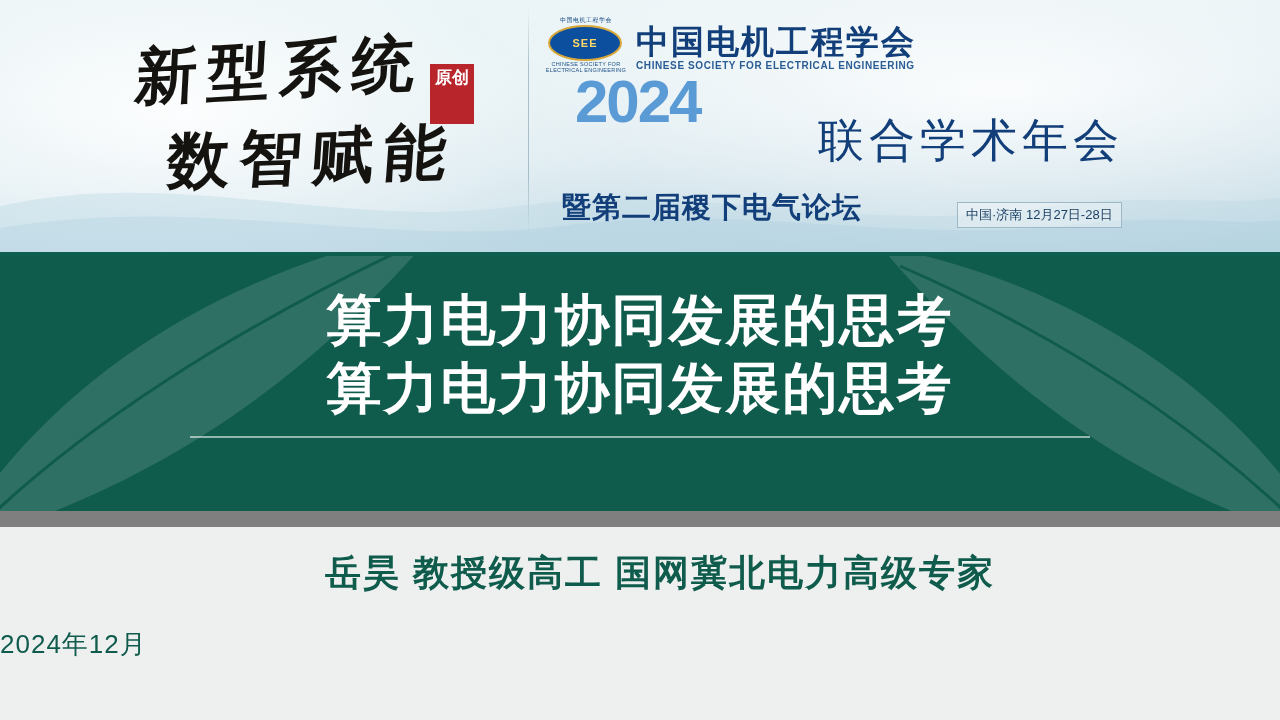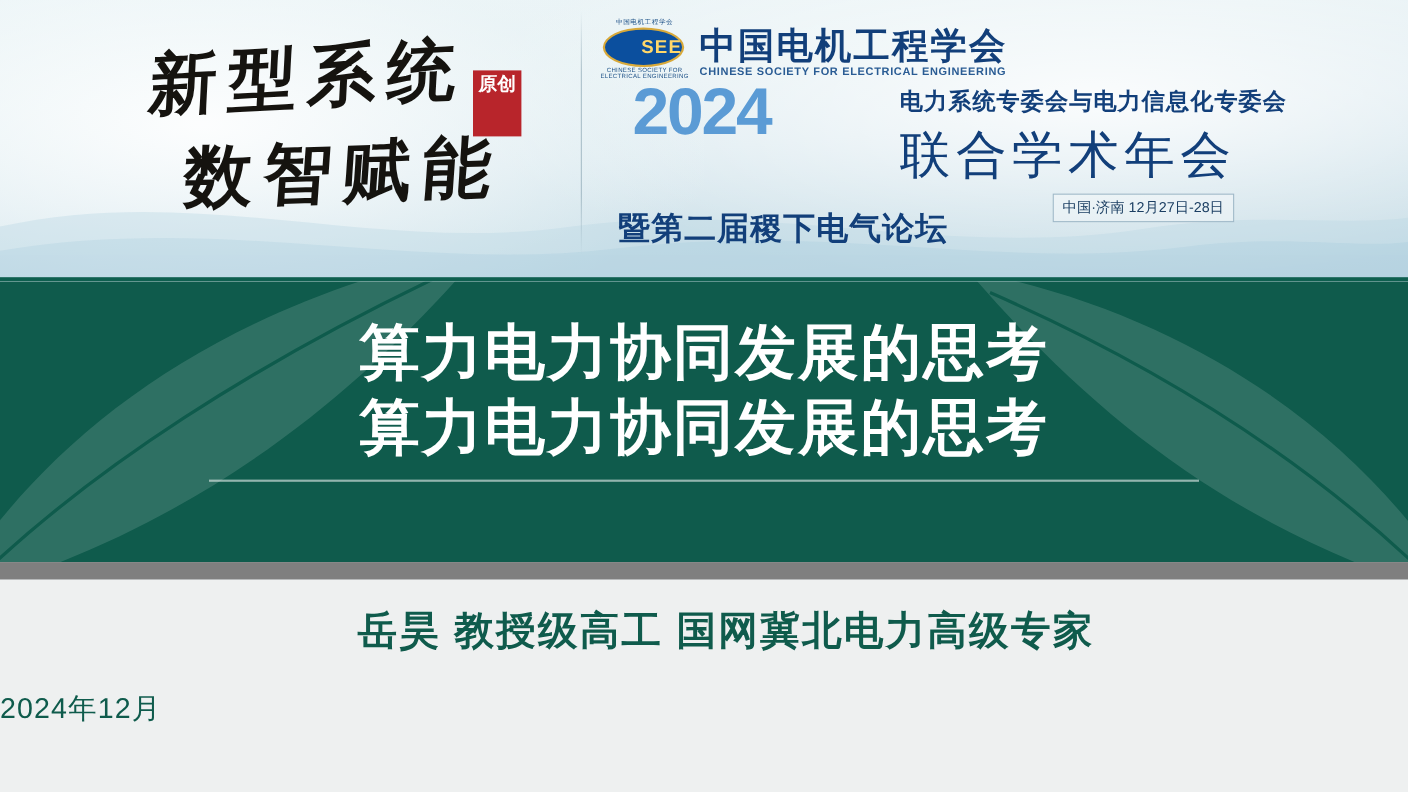--- a/index.html
+++ b/index.html
@@ -48,22 +48,22 @@
   .divider-v{
     position:absolute;left:528px;top:10px;width:1px;height:222px;
     background:linear-gradient(180deg,rgba(120,150,165,0) 0%,rgba(120,150,165,.55) 25%,rgba(120,150,165,.55) 75%,rgba(120,150,165,0) 100%);
   }
 
   
   .see-logo{position:absolute;left:545px;top:16px;width:82px;height:52px;}
   .see-oval{
     position:absolute;left:3px;top:9px;width:74px;height:36px;border-radius:50%;
     background:#0b4f9e;border:2px solid #d8a93a;box-sizing:border-box;
-    color:#ffd769;font-size:17px;font-weight:700;letter-spacing:1px;
-    text-align:right;line-height:32px;
+    color:#ffd769;font-size:11px;font-weight:700;letter-spacing:1px;
+    text-align:center;line-height:32px;
   }
   .see-top{
     position:absolute;left:0;top:0;width:82px;text-align:center;font-size:6px;
     color:#1b4f86;letter-spacing:.5px;
   }
   .see-bot{
     position:absolute;left:0;top:45px;width:82px;text-align:center;font-size:5.5px;
     color:#1b4f86;letter-spacing:.3px;
   }
 
@@ -89,21 +89,21 @@
 
   .right-top{
     position:absolute;left:818px;top:78px;font-size:21px;font-weight:700;color:#123f7a;
     letter-spacing:1px;white-space:nowrap;
   }
   .right-big{
     position:absolute;left:818px;top:110px;font-size:46px;font-weight:400;color:#123f7a;
     letter-spacing:5px;white-space:nowrap;
   }
   .place-box{
-    position:absolute;left:957px;top:176px;padding:3px 8px;border:1px solid #9fb8c8;
+    position:absolute;left:957px;top:202px;padding:3px 8px;border:1px solid #9fb8c8;
     background:rgba(255,255,255,.35);font-size:13px;color:#1c3f63;white-space:nowrap;
   }
 
   
   .green{
     position:absolute;left:0;top:256px;width:1280px;height:255px;
     background:#0f5b4c;overflow:hidden;
   }
   .green .leaf{position:absolute;opacity:.13;}
   .title-wrap{position:absolute;left:0;top:30px;width:1280px;text-align:center;}
@@ -156,21 +156,20 @@
       <div class="see-oval">SEE</div>
       <div class="see-bot">CHINESE SOCIETY FOR ELECTRICAL ENGINEERING</div>
     </div>
 
     <div class="soc-cn">中国电机工程学会</div>
     <div class="soc-en">CHINESE SOCIETY FOR ELECTRICAL ENGINEERING</div>
 
     <div class="year">2024</div>
     <div class="year-sub">暨第二届稷下电气论坛</div>
 
-    <div class="right-top">电力系统专委会与电力信息化专委会</div>
     <div class="right-big">联合学术年会</div>
     <div class="place-box">中国·济南  12月27日-28日</div>
 
     <div class="banner-bottom-line"></div>
   </div>
 
   <div class="green">
     <svg class="leaf" style="left:-60px;top:-40px;width:520px;height:340px;" viewBox="0 0 520 340">
       <path d="M10,330 C90,190 250,60 500,10 C380,150 230,270 10,330 Z" fill="#ffffff"></path>
       <path d="M30,320 C140,210 300,110 470,30" stroke="#0f5b4c" stroke-width="3" fill="none"></path>

